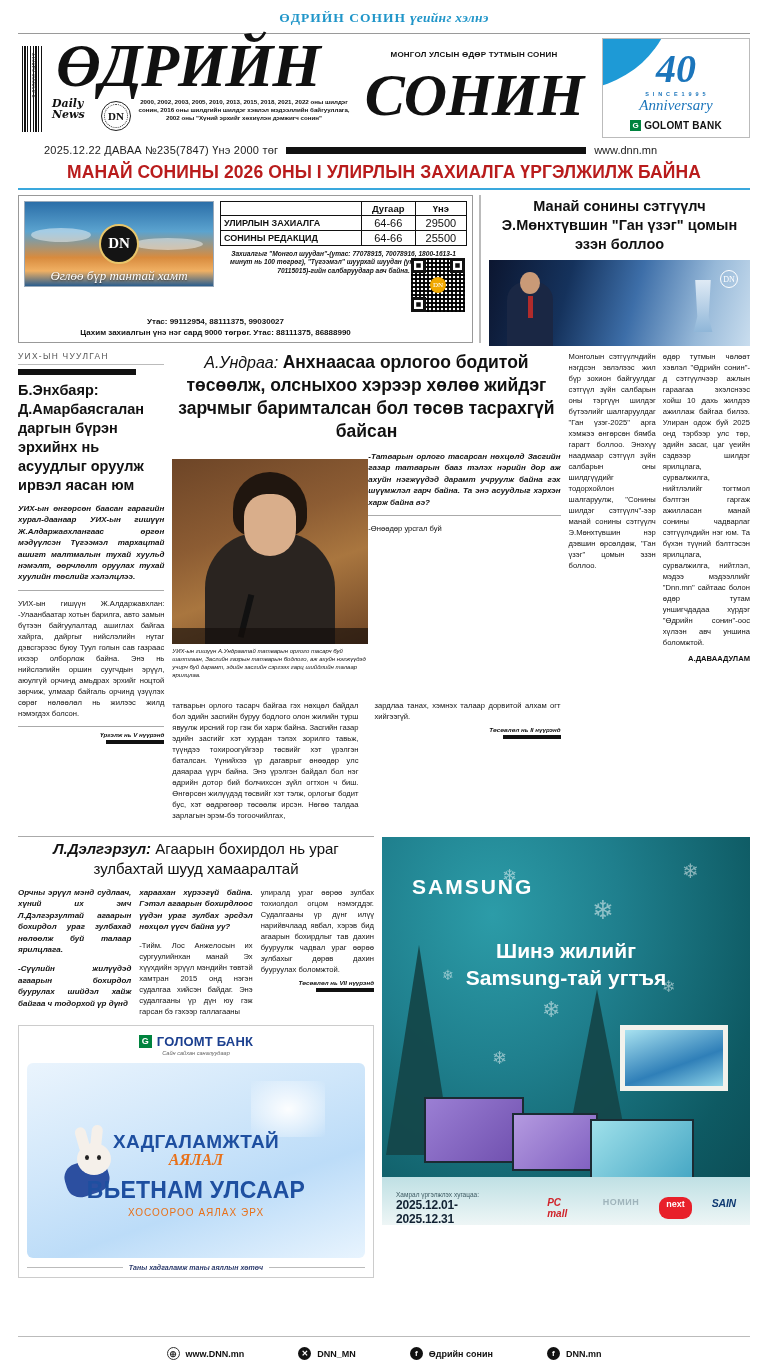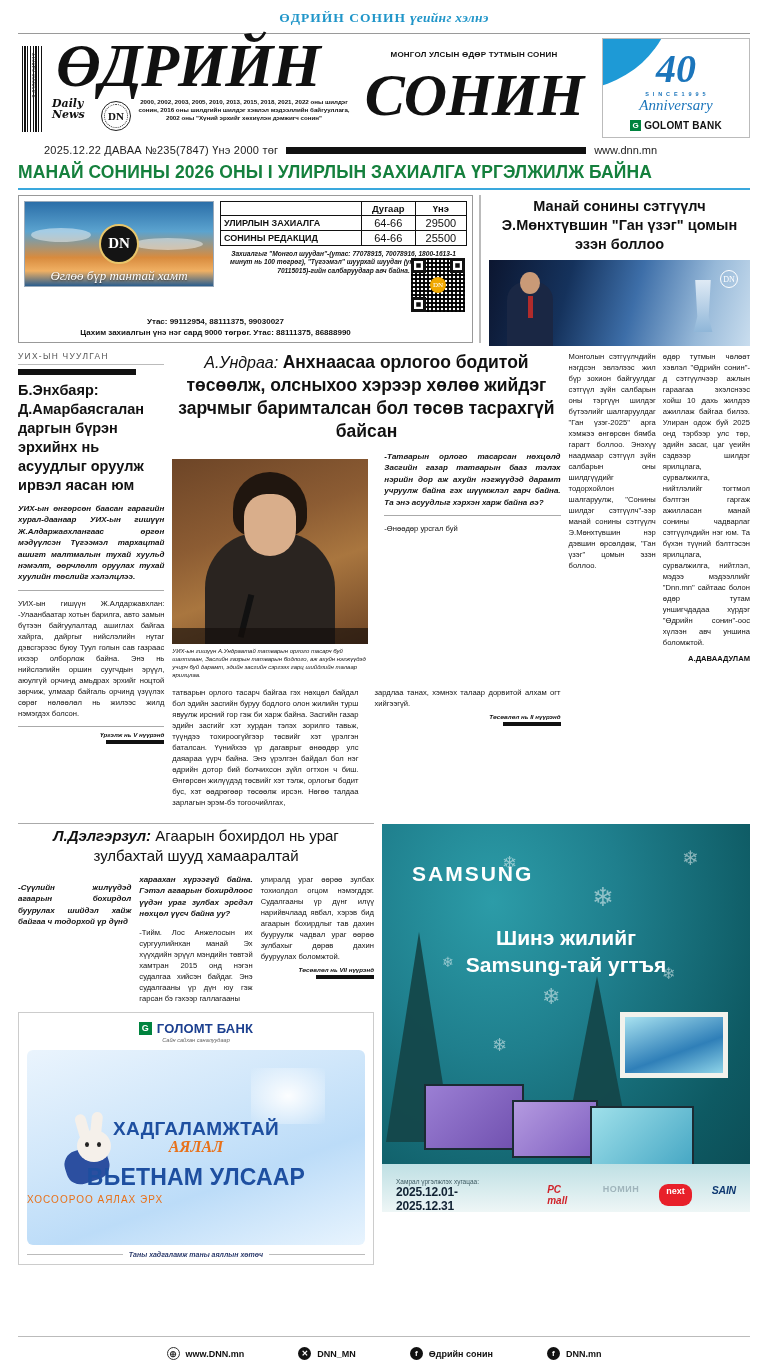--- a/index.html
+++ b/index.html
@@ -115,21 +115,21 @@
   .golomt-name { font-size: 10px; font-weight: bold; letter-spacing: .2px; color: #111; }
 
   
   .dateline { display: flex; align-items: center; gap: 8px; padding: 2px 0 0 26px; }
   .dateline .dt { font-size: 11px; letter-spacing: .2px; color: #222; }
   .dateline .blackbar { flex: 1; height: 7px; background: #111; max-width: 300px; }
   .dateline .url { font-size: 11px; color: #222; }
 
   
   .blue-banner {
-    text-align: left; color: #15803d; font-weight: bold;
+    text-align: center; color: #b91c1c; font-weight: bold;
     font-size: 17.5px; letter-spacing: .1px;
     padding: 6px 0 5px;
   }
   .rule-blue { height: 2px; background: #3aa8dd; margin-bottom: 5px; }
 
   
   .sub-strip { display: flex; gap: 6px; height: 148px; }
   .sub-box { flex: 0 0 455px; border: 1px solid #999; display: flex; padding: 5px; gap: 6px; position: relative; }
   .promo-img {
     width: 190px; height: 86px; position: relative; overflow: hidden;
@@ -226,21 +226,21 @@
   .hero-photo .bust { position: absolute; left: 50%; transform: translateX(-50%); bottom: 0; width: 130px; height: 112px;
     background: #2a2420; border-radius: 56px 56px 0 0; }
   .hero-photo .face { position: absolute; left: 50%; transform: translateX(-50%); bottom: 88px; width: 52px; height: 62px;
     background: #d9ae8b; border-radius: 26px 26px 30px 30px; }
   .hero-photo .hair { position: absolute; left: 50%; transform: translateX(-50%); bottom: 108px; width: 74px; height: 64px;
     background: #20160f; border-radius: 40px 40px 20px 20px; }
   .hero-photo .mic { position: absolute; left: 36%; bottom: 6px; width: 6px; height: 44px; background: #111; transform: rotate(14deg); }
   .hero-photo .desk { position: absolute; bottom: 0; left: 0; right: 0; height: 16px; background: rgba(20,14,10,.65); }
   .photo-cap { font-size: 6px; line-height: 8px; padding-top: 3px; font-style: italic; }
 
-  .mid-cols { display: flex; gap: 16px; margin-top: 8px; }
+  .mid-cols { display: flex; gap: 16px; margin-top: 21px; }
   .mid-cols .c { flex: 1; }
 
   
   .dz-head { text-align: center; font-size: 15px; line-height: 20px; margin-top: 2px; }
   .dz-head b { font-style: italic; }
   .dz-cols { display: flex; gap: 8px; margin-top: 8px; }
   .dz-cols .c { flex: 1; }
 
   
   .rc-cols { display: flex; gap: 7px; }
@@ -292,21 +292,21 @@
     background: linear-gradient(160deg,#eaf4fd 0%,#cfe6fa 40%,#bcdcf8 65%,#e8f4fe 100%); border-radius: 6px; }
   .ga-img .sun { position: absolute; right: 40px; top: 18px; width: 74px; height: 56px;
     background: radial-gradient(ellipse, rgba(255,255,255,.95), rgba(255,255,255,0)); }
   .ga-t1 { position: absolute; top: 68px; left: 0; right: 0; text-align: center;
     font-size: 19px; font-weight: bold; color: #1e4fa0; letter-spacing: .3px; }
   .ga-t2 { position: absolute; top: 88px; left: 0; right: 0; text-align: center;
     font-size: 16px; font-weight: bold; font-style: italic; color: #e8711a;
     font-family: "Liberation Serif", serif; }
   .ga-t3 { position: absolute; top: 114px; left: 0; right: 0; text-align: center;
     font-size: 23px; font-weight: bold; color: #1e4fa0; letter-spacing: .2px; }
-  .ga-t4 { position: absolute; top: 144px; left: 0; right: 0; 
+  .ga-t4 { position: absolute; top: 144px; left: 0; right: 0; text-align: center;
     font-size: 10px; color: #e8711a; letter-spacing: 1px; }
   .bunny { position: absolute; left: 30px; top: 66px; width: 66px; height: 74px; }
   .bunny .body { position: absolute; left: 8px; top: 32px; width: 44px; height: 34px;
     background: #2c4fa0; border-radius: 14px; transform: rotate(-18deg); }
   .bunny .headb { position: absolute; left: 20px; top: 14px; width: 34px; height: 32px;
     background: #f5f0ea; border-radius: 50%; }
   .bunny .ear1 { position: absolute; left: 20px; top: -2px; width: 11px; height: 26px;
     background: #f5f0ea; border-radius: 6px; transform: rotate(-16deg); }
   .bunny .ear2 { position: absolute; left: 34px; top: -4px; width: 11px; height: 26px;
     background: #f5f0ea; border-radius: 6px; transform: rotate(6deg); }
@@ -447,21 +447,21 @@
       <div class="contd">Үргэлж нь V нүүрэнд</div>
       <div class="contd-bar"></div>
     </div>
 
     <div class="col-mid">
       <div class="hl-block">
         <span class="hl-kicker">А.Ундраа:</span>
         <span class="hl-main">Анхнаасаа орлогоо бодитой төсөөлж, олсныхоо хэрээр хөлөө жийдэг зарчмыг баримталсан бол төсөв тасрахгүй байсан</span>
       </div>
 
-      <div style="display:flex;gap:16px;margin-top:8px">
+      <div style="display:flex;gap:0;margin-top:8px">
         <div style="flex:0 0 196px">
           <div class="hero-photo">
             <div class="bust"></div>
             <div class="hair"></div>
             <div class="face"></div>
             <div class="mic"></div>
             <div class="desk"></div>
           </div>
           <div class="photo-cap">УИХ-ын гишүүн А.Ундраатай татварын орлого тасарч буй шалтгаан, Засгийн газрын татварын бодлого, аж ахуйн нэгжүүдэд учирч буй дарамт, эдийн засгийн сэргээх гарц шийдлийн талаар ярилцлаа.</div>
         </div>
@@ -499,20 +499,21 @@
 
   <div style="display:flex;gap:8px;margin-top:8px">
     <div style="width:356px">
       <div class="hairline"></div>
       <div class="dz-head">
         <b>Л.Дэлгэрзул:</b>
         <span>Агаарын бохирдол нь ураг зулбахтай шууд хамааралтай</span>
       </div>
       <div class="dz-cols">
         <div class="c">
+          <div class="body-em" style="margin-top:0">Орчны эрүүл мэнд судлаач, хүний их эмч Л.Дэлгэрзултай агаарын бохирдол ураг зулбахад нөлөөлж буй талаар ярилцлага.</div>
           <div class="body-em">-Сүүлийн жилүүдэд агаарын бохирдол буурулах шийдэл хайж байгаа ч тодорхой үр дүнд</div>
         </div>
         <div class="c">
           <div class="body-em" style="margin-top:0">хараахан хүрээгүй байна. Гэтэл агаарын бохирдлоос үүдэн ураг зулбах эрсдэл нөхцөл үүсч байна уу?</div>
           <div class="body-txt">-Тийм. Лос Анжелосын их сургуулийнхан манай Эх хүүхдийн эрүүл мэндийн төвтэй хамтран 2015 онд нэгэн судалгаа хийсэн байдаг. Энэ судалгааны үр дүн юу гэж гарсан бэ гэхээр галлагааны</div>
         </div>
         <div class="c">
           <div class="body-txt" style="margin-top:0">улиралд ураг өөрөө зулбах тохиолдол огцом нэмэгддэг. Судалгааны үр дүнг илүү нарийвчлаад явбал, хэрэв бид агаарын бохирдлыг тав дахин бууруулж чадвал ураг өөрөө зулбахыг дөрөв дахин бууруулах боломжтой.</div>
           <div class="contd">Төсөвлөл нь VII нүүрэнд</div>
           <div class="contd-bar"></div>

